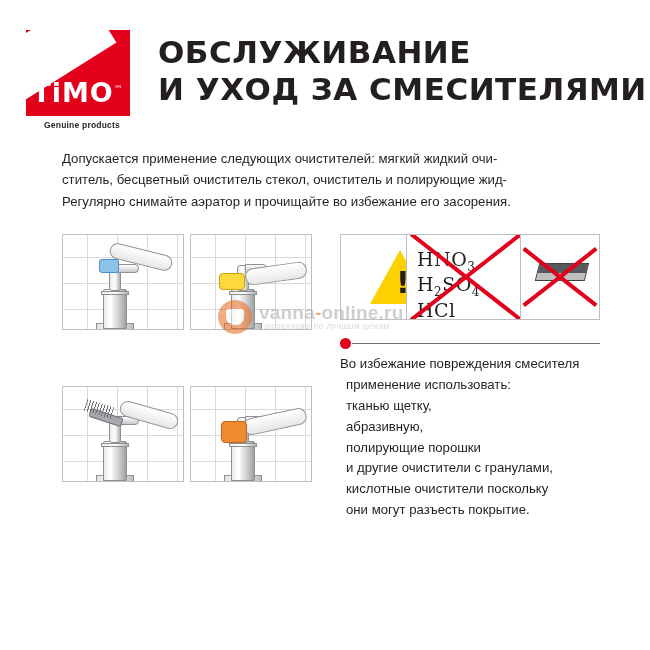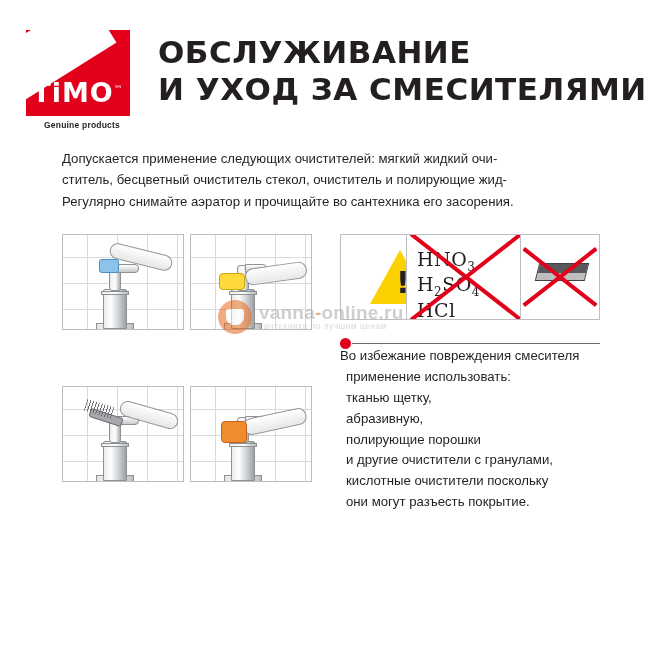--- a/index.html
+++ b/index.html
@@ -250,21 +250,21 @@
     background: #e2001a;
   }
   .dotline {
     position: absolute;
     left: 352px; top: 117px;
     width: 248px; height: 1px;
     background: #6d6e71;
   }
   .right-text {
     position: absolute;
-    left: 340px; top: 120px;
+    left: 340px; top: 128px;
     width: 262px;
     font-size: 13.2px;
     line-height: 1.58;
     color: #231f20;
   }
   .right-text .l0 { margin-left: 0; }
   .right-text .l1 { margin-left: 6px; }
 
   
   .watermark {
@@ -296,20 +296,21 @@
     font-size: 19px;
     font-weight: bold;
     color: #a8a9ad;
     letter-spacing: .2px;
   }
   .wm-main .dot { color: #e86a1e; }
   .wm-sub {
     font-size: 8.2px;
     color: #b6b7bb;
     letter-spacing: .6px;
+    font-style: italic;
   }
 </style>
 </head>
 <body>
 
 <div class="header">
   <div class="logo-block">
     <div class="logo-box">
       <div class="slash"></div>
       <div class="logo-word"><span>TiMO</span><sup>™</sup></div>
@@ -319,21 +320,21 @@
 
   <div class="title-block">
     <div class="title-line">ОБСЛУЖИВАНИЕ</div>
     <div class="title-line">И УХОД ЗА СМЕСИТЕЛЯМИ</div>
   </div>
 </div>
 
 <div class="intro">
   <p>Допускается применение следующих очистителей: мягкий жидкий очи-</p>
   <p>ститель, бесцветный очиститель стекол, очиститель и полирующие жид-</p>
-  <p>Регулярно снимайте аэратор и прочищайте во сантехника его засорения.</p>
+  <p>Регулярно снимайте аэратор и прочищайте во избежание его засорения.</p>
 </div>
 
 <div class="panels">
 
   <div class="panel p1">
     <div class="tiles"></div>
     <div class="faucet">
       <div class="f-base"></div>
       <div class="f-body"></div>
       <div class="f-ring" style="bottom:34px"></div>

